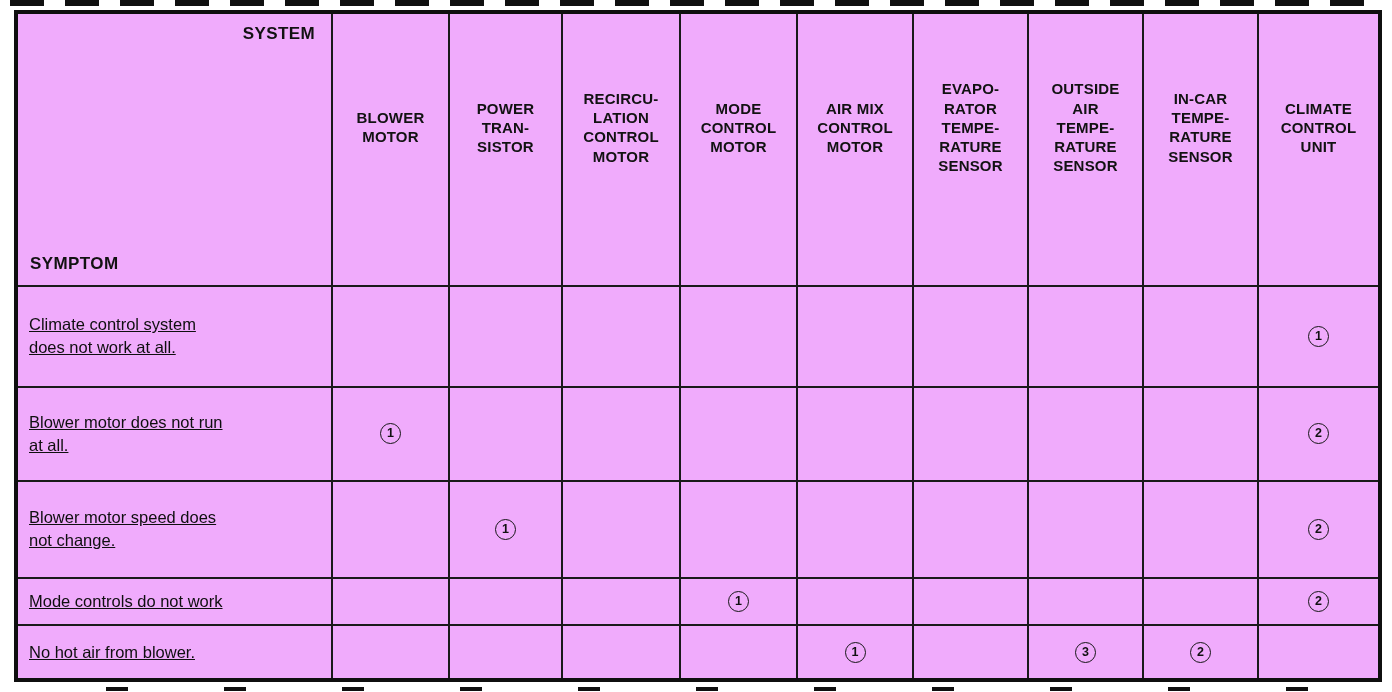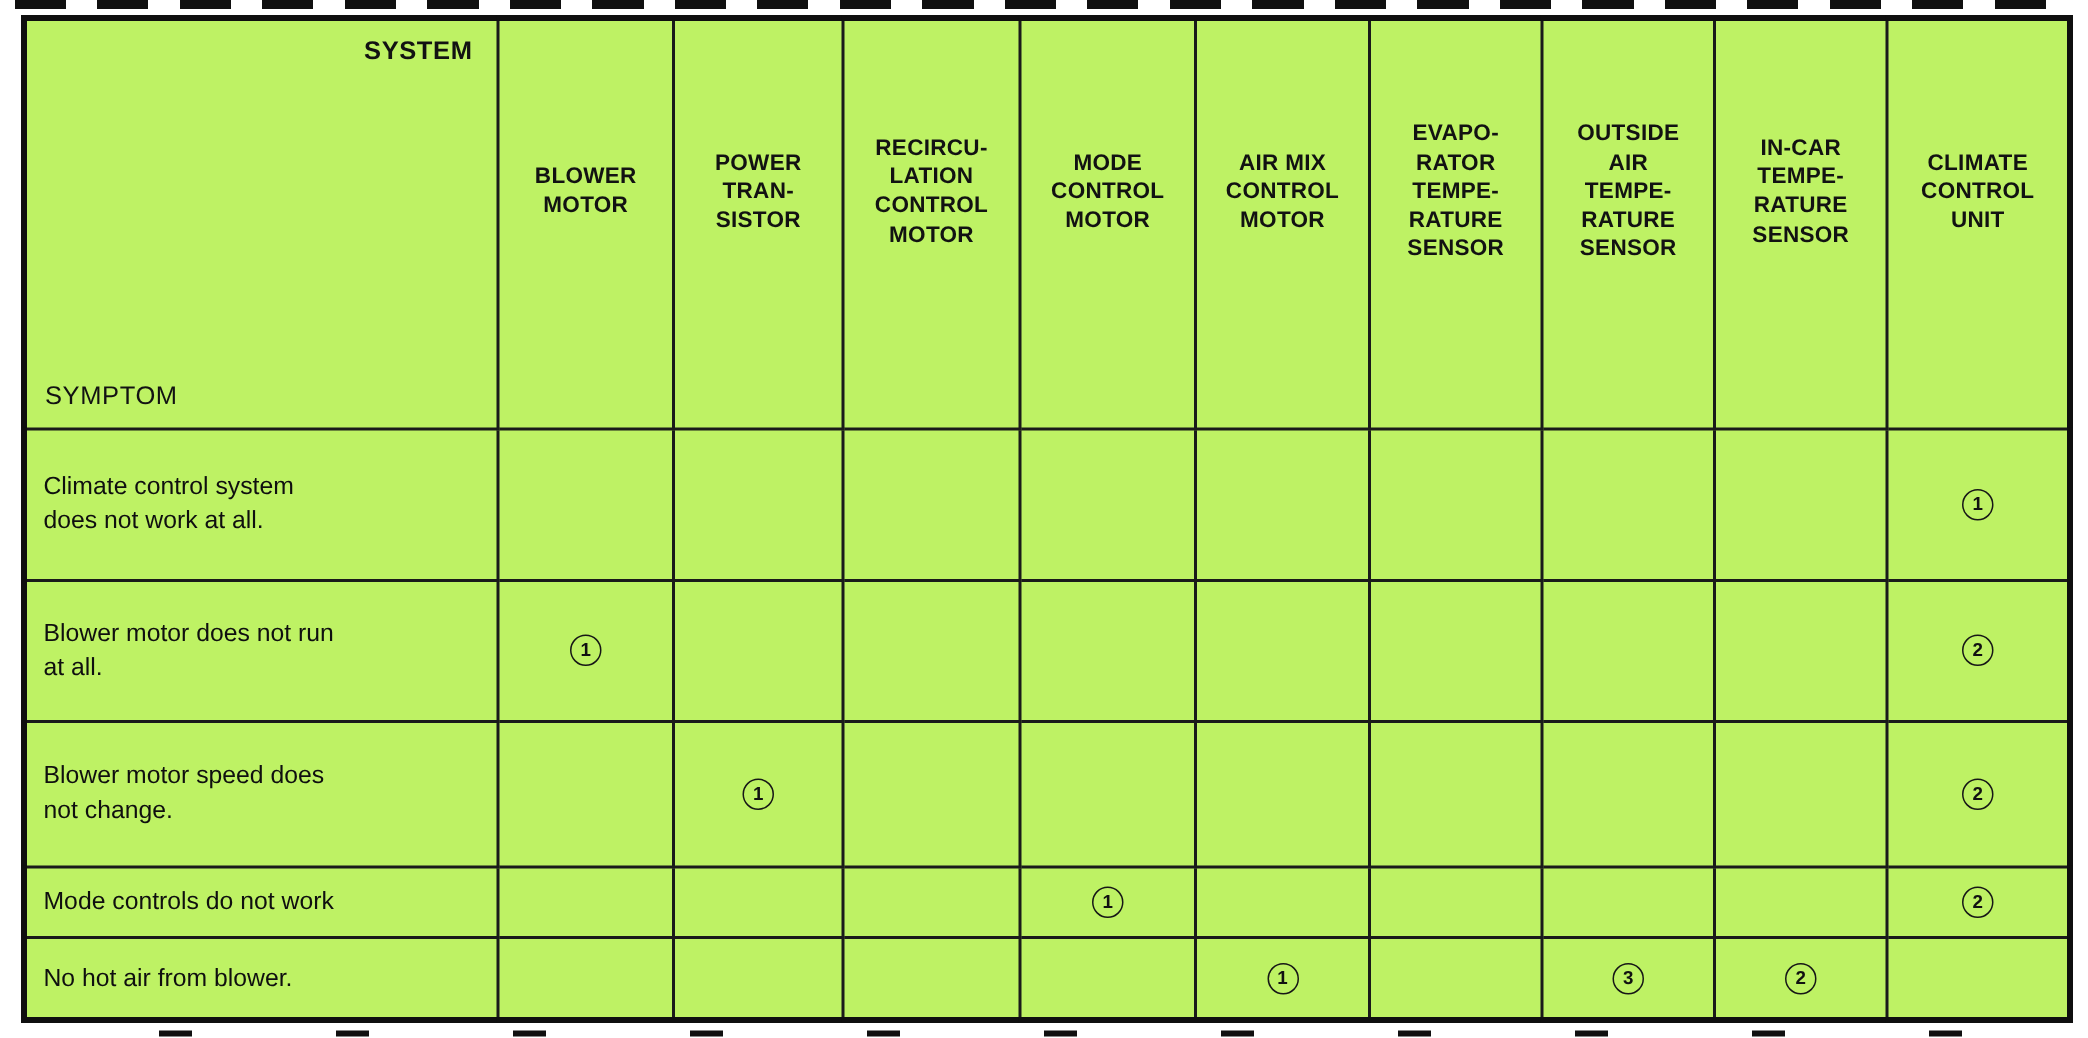--- a/index.html
+++ b/index.html
@@ -16,52 +16,53 @@
   }
   .scan-bottom{
     position:absolute;left:10px;top:687px;width:1372px;height:4px;
     background:repeating-linear-gradient(90deg,transparent 0 96px,#101010 96px 118px);
   }
   table.matrix{
     position:absolute;left:14px;top:10px;
     width:1364px;height:672px;
     border-collapse:collapse;table-layout:fixed;
     border:4px solid #0f0f0f;
-    background:#bef264;
+    background:#f0abfc;
   }
   th,td{
     border:2px solid #1a1a1a;
     padding:0;margin:0;
   }
   
   th.corner{position:relative;}
   .sys-label{
     position:absolute;top:10px;right:16px;
     font-size:17px;font-weight:bold;letter-spacing:.4px;color:#121212;
   }
   .sym-label{
     position:absolute;bottom:11px;left:12px;
-    font-size:17px;font-weight:normal;letter-spacing:.4px;color:#121212;
+    font-size:17px;font-weight:bold;letter-spacing:.4px;color:#121212;
   }
   
   th.colhead{vertical-align:middle;text-align:center;}
   th.colhead .hd{
     display:inline-block;
     white-space:pre-line;
     font-size:15px;font-weight:bold;line-height:1.28;
     letter-spacing:.2px;color:#121212;
     transform:translateY(-22px);
   }
   
   td.symptom{
     vertical-align:middle;text-align:left;
     padding:4px 6px 4px 11px;
     font-size:16.5px;line-height:1.38;color:#0f0f0f;
     white-space:pre-line;
     font-weight:normal;
+    text-decoration:underline;
   }
   
   td.val{text-align:center;vertical-align:middle;}
   .circ{
     display:inline-flex;align-items:center;justify-content:center;
     width:21px;height:21px;
     border:1.6px solid #161616;border-radius:50%;
     font-size:12.5px;font-weight:bold;color:#111;line-height:1;
     box-sizing:border-box;
   }

